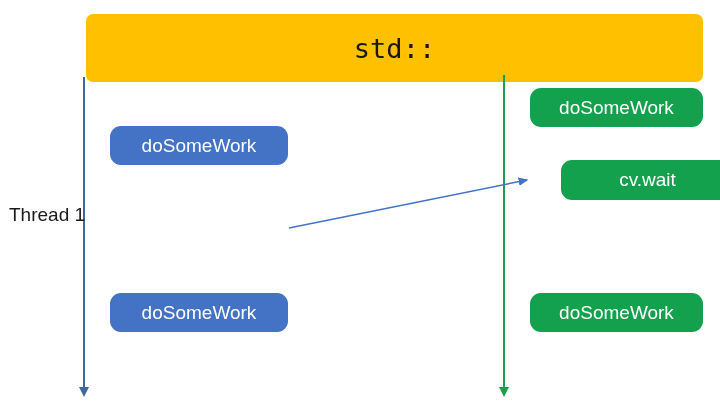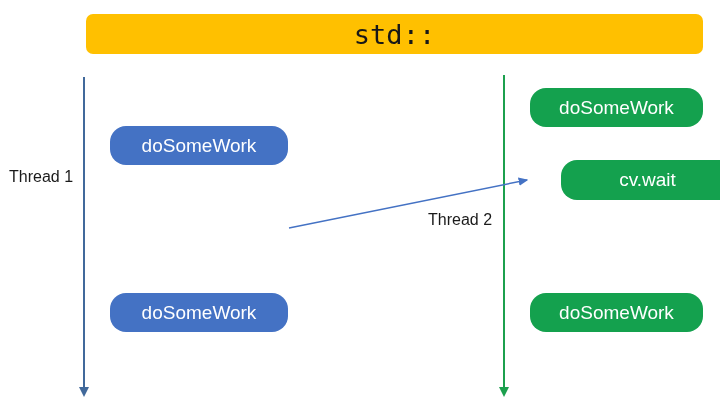--- a/index.html
+++ b/index.html
@@ -15,21 +15,21 @@
     overflow: hidden;
     font-family: "Liberation Sans", sans-serif;
   }
 
   
   .title-banner {
     position: absolute;
     left: 86px;
     top: 14px;
     width: 617px;
-    height: 40px;
+    height: 68px;
     background: #FFC000;
     border-radius: 7px;
     display: flex;
     align-items: center;
     justify-content: center;
     white-space: pre;
     font-family: "DejaVu Sans Mono", "Liberation Mono", monospace;
     font-size: 27px;
     letter-spacing: 0px;
   }
@@ -69,31 +69,32 @@
     left: 503px;
     top: 75px;
     height: 313px;
   }
   #lifeline-thread2 .stem { background: #1CA04E; }
   #lifeline-thread2 .head { border-top: 10px solid #1CA04E; }
 
   
   .thread-label {
     position: absolute;
-    font-size: 16px;
+    font-size: 19px;
     color: #1A1A1A;
     white-space: pre;
+    margin-top: 36px;
   }
   #thread1-label { left: 9px;  top: 168px; }
   #thread2-label { left: 428px; top: 211px; }
 
   
   .box {
     position: absolute;
-    border-radius: 16px;
+    border-radius: 11px;
     display: flex;
     align-items: center;
     justify-content: center;
     color: #ffffff;
     font-size: 19px;
     white-space: pre;
   }
   .box.blue  { background: #4472C4; }
   .box.green { background: #14A14E; }
 
@@ -128,21 +129,20 @@
     <div class="stem"></div>
     <div class="head"></div>
   </div>
 
   <div class="lifeline" id="lifeline-thread2">
     <div class="stem"></div>
     <div class="head"></div>
   </div>
 
   <div class="thread-label" id="thread1-label">Thread 1</div>
-  <div class="thread-label" id="thread2-label">Thread 2</div>
 
   <div class="box blue" id="box-t1-work1">doSomeWork</div>
   <div class="box blue" id="box-t1-work2">doSomeWork</div>
 
   <div class="box green" id="box-t2-work1">doSomeWork</div>
   <div class="box green" id="box-t2-wait">cv.wait</div>
   <div class="box green" id="box-t2-work2">doSomeWork</div>
 
   <svg id="notify-arrow" viewBox="0 0 720 407">
     <defs>

